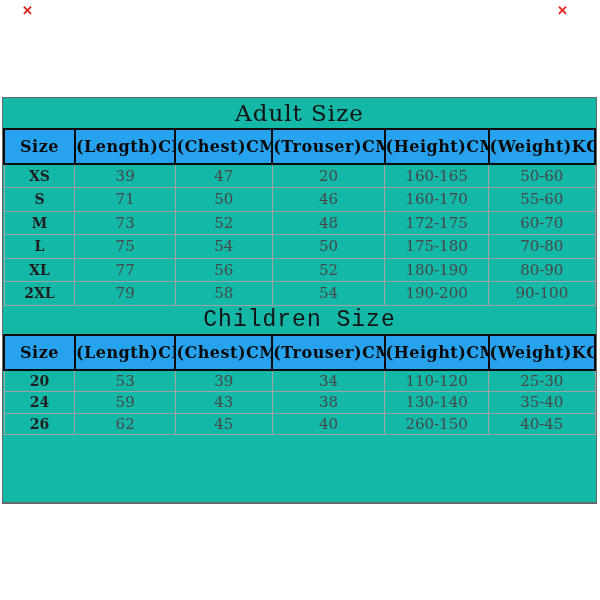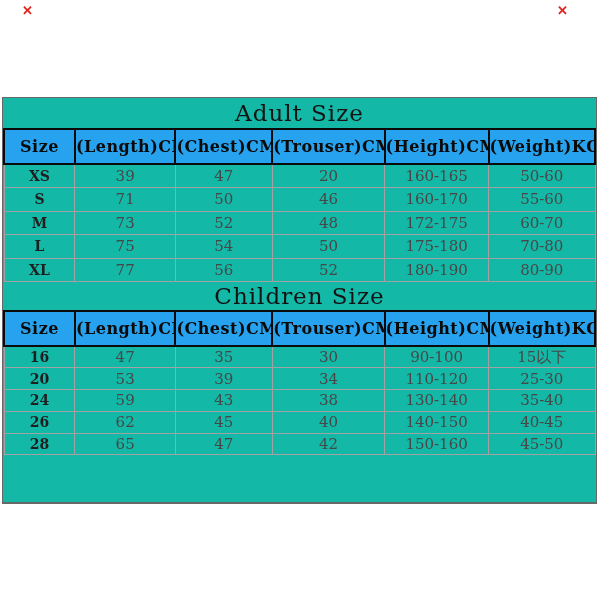--- a/index.html
+++ b/index.html
@@ -15,21 +15,21 @@
   .chart{
     position:absolute;left:2px;top:97px;width:595px;height:407px;
     box-sizing:border-box;border:1px solid #686868;border-bottom-width:2px;
     display:flex;flex-direction:column;background:#14b8a6;
   }
   .title-band{
     display:flex;align-items:center;justify-content:center;
     color:#131313;font-size:23px;letter-spacing:1px;white-space:nowrap;
   }
   .title-adult{flex:0 0 30px;}
-  .title-children{flex:0 0 28px;}
+  .title-children{flex:0 0 28px;font-family:Liberation Mono, monospace;}
   table{width:100%;border-collapse:collapse;table-layout:fixed;}
   col.c0{width:12%;} col.c1{width:17%;} col.c2{width:16.4%;}
   col.c3{width:19%;} col.c4{width:17.6%;} col.c5{width:18%;}
   thead tr{height:35px;}
   th{
     background:#27a2ee;border:2px solid #0a0a0a;
     font-size:16px;font-weight:600;color:#0a0a0a;letter-spacing:0.5px;
     padding:0;white-space:nowrap;overflow:hidden;
   }
   tbody td{
@@ -105,20 +105,28 @@
             <td>70-80</td>
           </tr>
           <tr>
             <td>XL</td>
             <td>77</td>
             <td>56</td>
             <td>52</td>
             <td>180-190</td>
             <td>80-90</td>
           </tr>
+          <tr>
+            <td>2XL</td>
+            <td>79</td>
+            <td>58</td>
+            <td>54</td>
+            <td>190-200</td>
+            <td>90-100</td>
+          </tr>
         </tbody>
     </table>
 
     <div class="title-band title-children">Children Size</div>
 
     <table class="t1">
       <colgroup>
         <col class="c0">
           <col class="c1">
           <col class="c2">
@@ -131,56 +139,40 @@
             <th>Size</th>
             <th>(Length)CM</th>
             <th>(Chest)CM</th>
             <th>(Trouser)CM</th>
             <th>(Height)CM</th>
             <th>(Weight)KG</th>
           </tr>
       </thead>
       <tbody>
           <tr>
-            <td>16</td>
-            <td>47</td>
-            <td>35</td>
-            <td>30</td>
-            <td>90-100</td>
-            <td>15以下</td>
-          </tr>
-          <tr>
             <td>20</td>
             <td>53</td>
             <td>39</td>
             <td>34</td>
             <td>110-120</td>
             <td>25-30</td>
           </tr>
           <tr>
             <td>24</td>
             <td>59</td>
             <td>43</td>
             <td>38</td>
             <td>130-140</td>
             <td>35-40</td>
           </tr>
           <tr>
             <td>26</td>
             <td>62</td>
             <td>45</td>
             <td>40</td>
-            <td>140-150</td>
+            <td>260-150</td>
             <td>40-45</td>
-          </tr>
-          <tr>
-            <td>28</td>
-            <td>65</td>
-            <td>47</td>
-            <td>42</td>
-            <td>150-160</td>
-            <td>45-50</td>
           </tr>
         </tbody>
     </table>
 
   </div>
 </div>
 
 </body></html>

